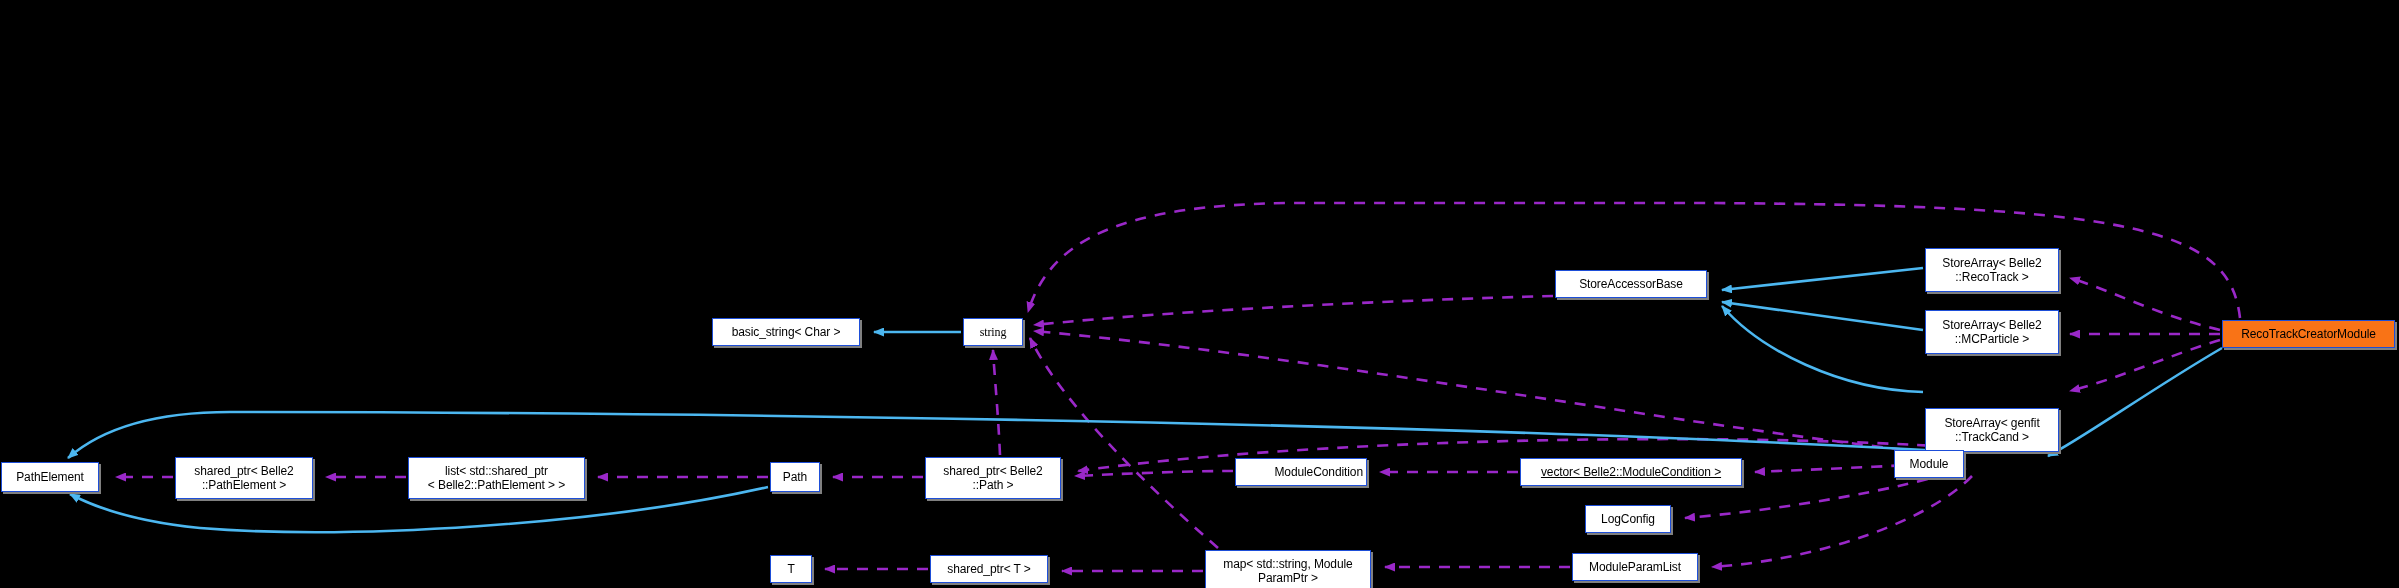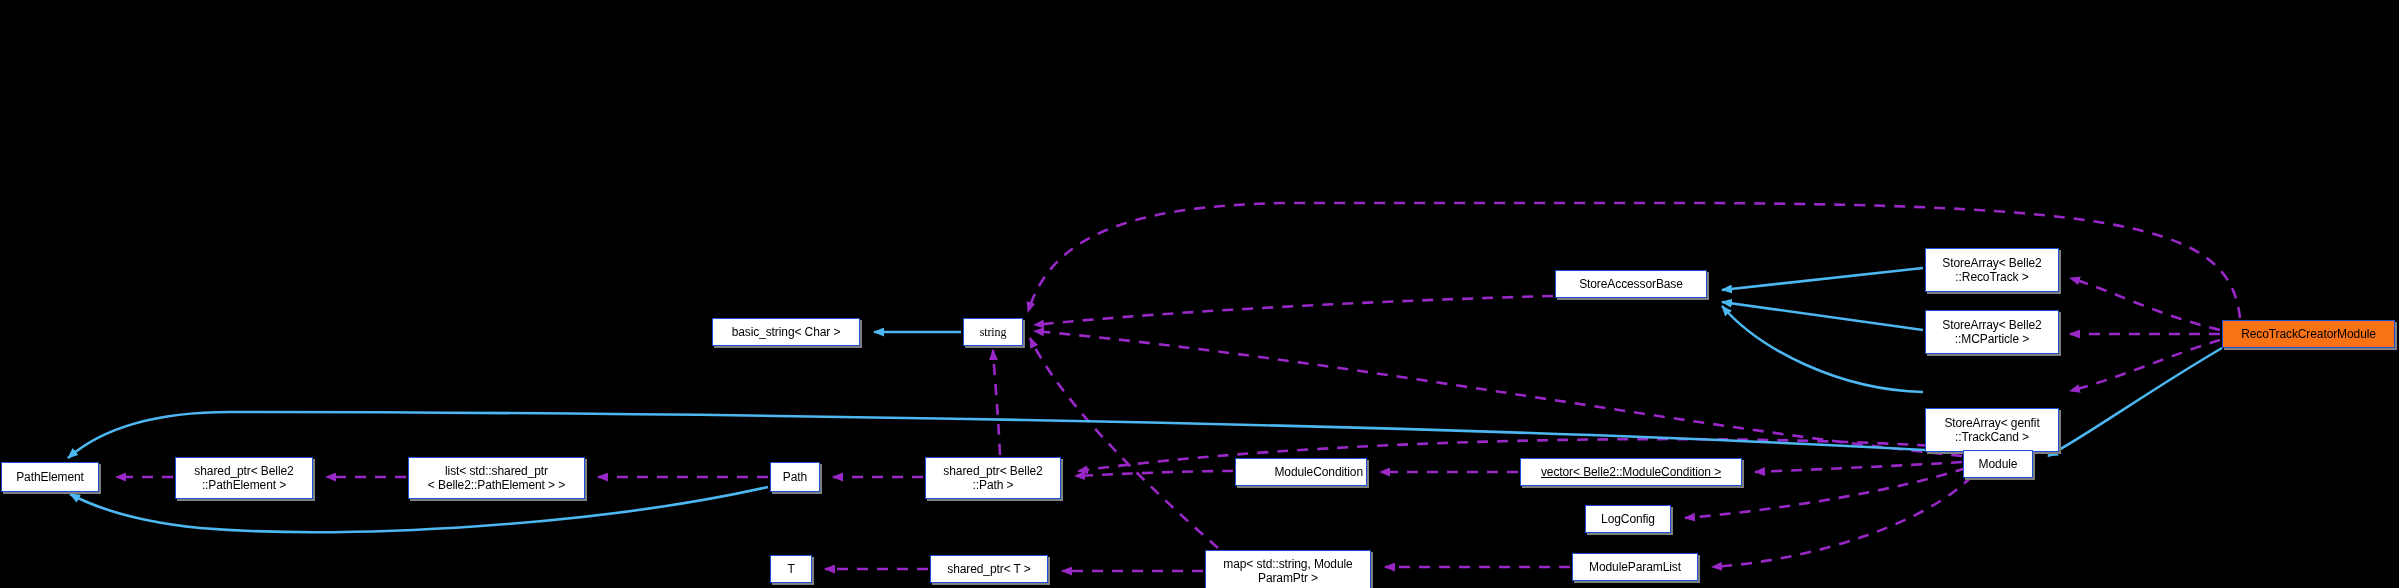--- a/index.html
+++ b/index.html
@@ -129,17 +129,17 @@
       <div class="node" style="left: 1925px; top: 248px; width: 134px; height: 44px;"><span class="lbl">StoreArray&lt; Belle2
 ::RecoTrack &gt;</span></div>
       <div class="node" style="left: 1925px; top: 310px; width: 134px; height: 44px;"><span class="lbl">StoreArray&lt; Belle2
 ::MCParticle &gt;</span></div>
       <div class="node" style="left: 1925px; top: 372px; width: 134px; height: 44px; margin-top: 36px;"><span class="lbl">StoreArray&lt; genfit
 ::TrackCand &gt;</span></div>
       <div class="node" style="left: 1235px; top: 458px; width: 132px; height: 28px; text-align: right;"><span class="lbl">ModuleCondition</span></div>
       <div class="node" style="left: 1520px; top: 458px; width: 222px; height: 28px; text-decoration: underline;"><span class="lbl">vector&lt; Belle2::ModuleCondition &gt;</span></div>
       <div class="node" style="left: 1585px; top: 505px; width: 86px; height: 28px;"><span class="lbl">LogConfig</span></div>
       <div class="node" style="left: 1572px; top: 553px; width: 126px; height: 28px;"><span class="lbl">ModuleParamList</span></div>
-      <div class="node" style="left: 1963px; top: 450px; width: 70px; height: 28px;"><span class="lbl">Module</span></div>
+      <div class="node" style="left: 1894px; top: 450px; width: 70px; height: 28px;"><span class="lbl">Module</span></div>
       <div class="node focus" style="left: 2222px; top: 320px; width: 173px; height: 28px;"><span class="lbl">RecoTrackCreatorModule</span></div>
     </div>
 
 </div>
 
 </body></html>

